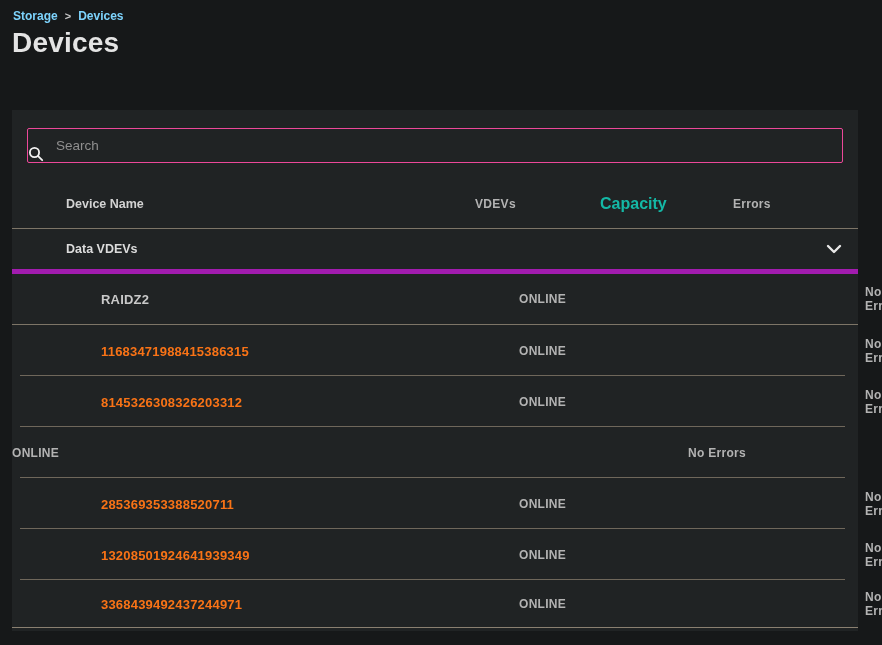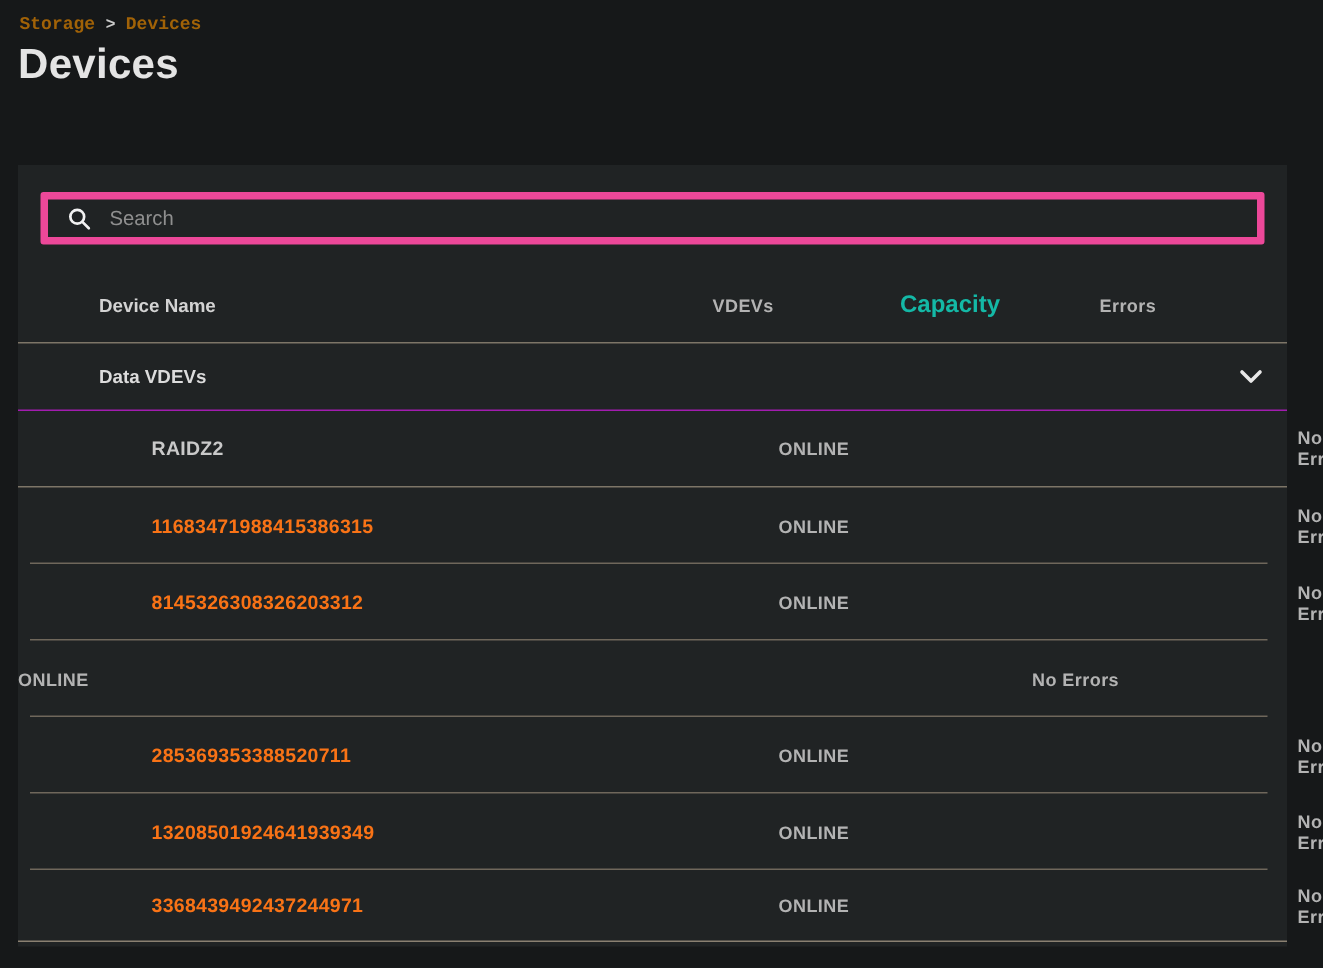--- a/index.html
+++ b/index.html
@@ -11,42 +11,41 @@
     position: relative;
   }
   
   .breadcrumb {
     position: absolute; left: 13px; top: 9px;
     font-size: 12px; font-weight: bold;
     display: flex; align-items: center; gap: 7px;
     color: #cfcfcf;
   }
   .breadcrumb a {
-    color: #a16207; text-decoration: none; cursor: pointer; font-family: Liberation Mono, monospace;
+    color: #7dd3fc; text-decoration: none; cursor: pointer;
   }
   .breadcrumb .sep { color: #c9c9c9; font-size: 11px; }
   .page-title {
     position: absolute; left: 12px; top: 27px;
     font-size: 28px; font-weight: bold; color: #e4e4e4;
     letter-spacing: 0.2px;
   }
   
   .card {
     position: absolute; left: 12px; top: 110px;
     width: 846px; height: 521px;
     background: #202324;
   }
   
   .search-box {
     margin: 18px 15px 0 15px;
     height: 35px;
-    border: 5px solid #ec4899;
+    border: 1px solid #ec4899;
     border-radius: 2px;
-    display: flex; align-items: center;
-    padding-left: 13px;
+    display: flex; align-items: flex-end;
     background: transparent;
   }
   .search-box .mag { flex: 0 0 auto; display: flex; align-items: center; }
   .search-box input {
     flex: 1; height: 100%;
     background: transparent; border: none; outline: none;
     color: #d5d5d5; font-size: 13.5px;
     padding-left: 12px;
     font-family: "Liberation Sans", sans-serif;
   }
@@ -59,21 +58,21 @@
     position: relative;
   }
   .thead {
     margin-top: 17px; height: 49px;
     border-bottom: 1px solid #7d7567;
     color: #d3d3d3; font-size: 12.5px; font-weight: bold;
   }
   .thead .cell-name { padding-left: 54px; }
   .group-row {
     height: 45px;
-    border-bottom: 1px solid #a21caf;
+    border-bottom: 5px solid #a21caf;
     cursor: pointer;
   }
   .group-row .cell-name {
     padding-left: 54px; font-size: 12.5px; font-weight: bold; color: #dcdcdc;
   }
   .group-row .chev-btn {
     position: absolute; right: 10px; top: 50%; transform: translateY(-50%);
     background: none; border: none; cursor: pointer;
     width: 28px; height: 28px;
     display: flex; align-items: center; justify-content: center;

